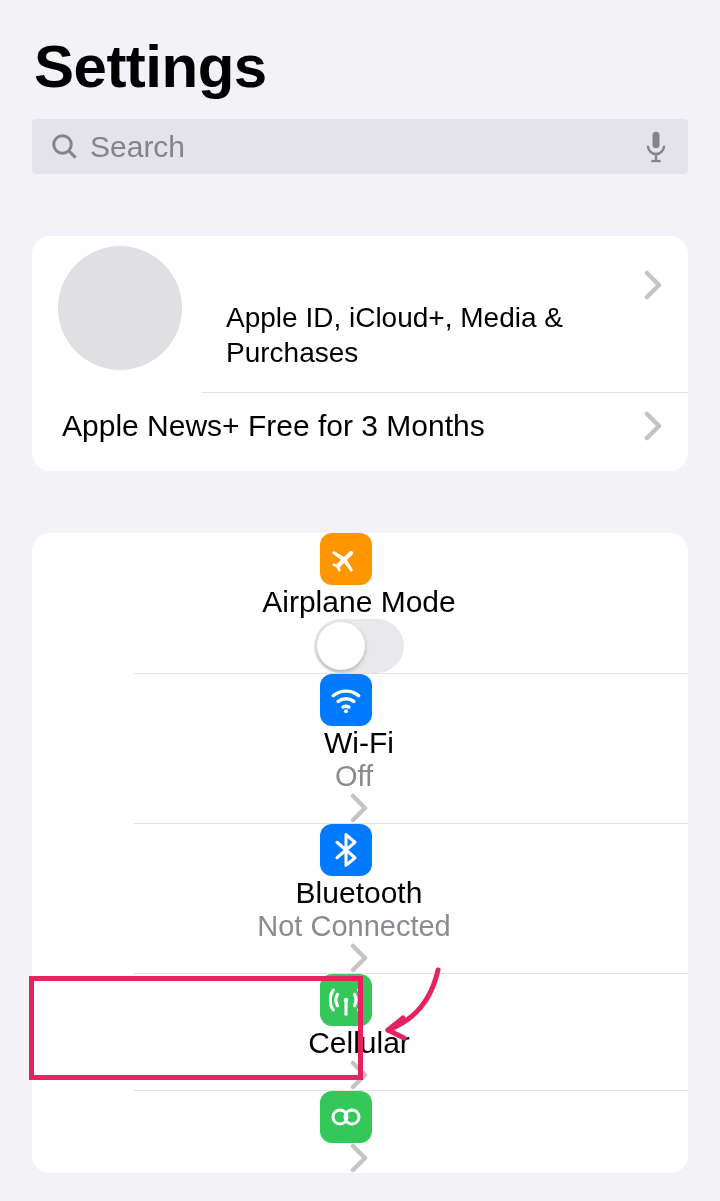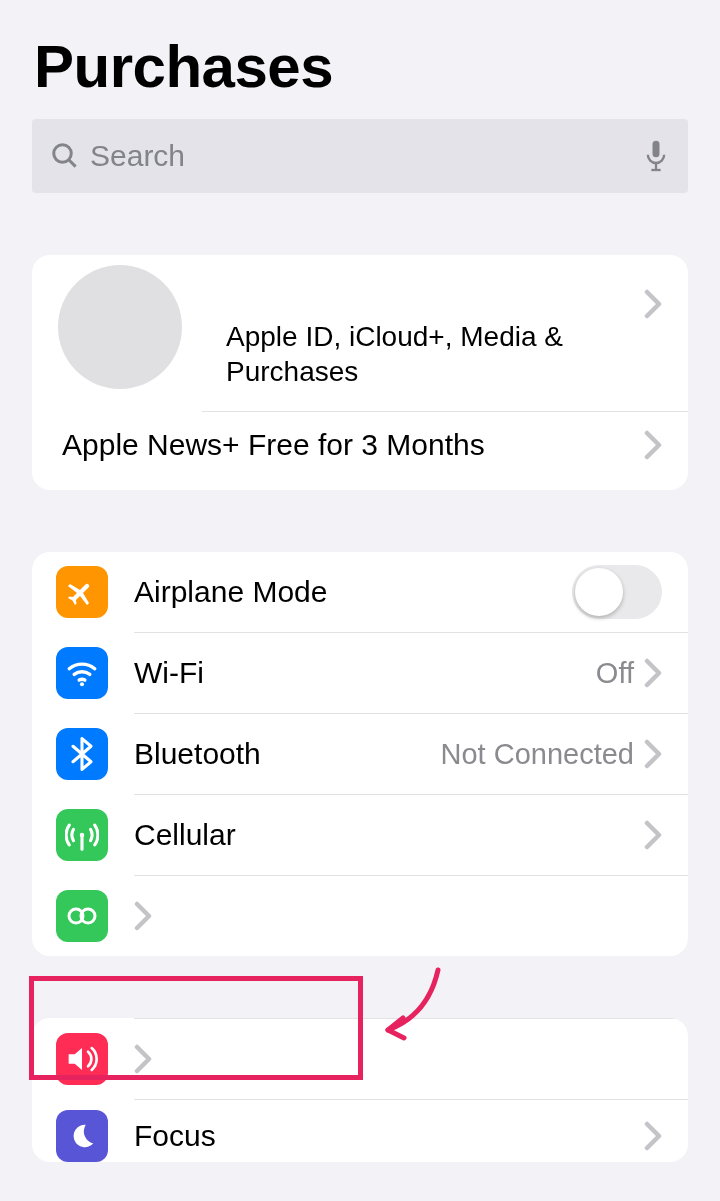--- a/index.html
+++ b/index.html
@@ -16,21 +16,21 @@
   .title {
     font-size: 60px;
     font-weight: 700;
     margin: 32px 0 18px 34px;
     letter-spacing: -0.5px;
   }
   .search-wrap {
     margin: 2px 32px;
     background: #e3e3e9;
     border-radius: 4px;
-    height: 74px;
+    height: 55px;
     display: flex;
     align-items: center;
     padding: 0 18px;
   }
   .search-wrap .mag { flex:0 0 auto; margin-right:10px; }
   .search-wrap .placeholder {
     flex: 1 1 auto;
     color: #83838a;
     font-size: 30px;
   }
@@ -44,21 +44,21 @@
   .group1 { margin-top: 62px; }
   .group2 { margin-top: 62px; }
   .group3 { margin-top: 62px; }
   .row {
     display: flex;
     align-items: center;
     min-height: 80px;
     padding: 0 26px 0 26px;
     position: relative;
   }
-  .row.with-icon { padding-left: 24px; }
+  .row.with-icon { padding-left: 24px; flex-direction: column; }
   .row .icon-box {
     width: 52px; height: 52px;
     border-radius: 12px;
     flex: 0 0 auto;
     margin-right: 26px;
     display: flex;
     align-items: center;
     justify-content: center;
   }
   .row .label {
@@ -138,21 +138,21 @@
   .green  { background:#34c759; }
   .red    { background:#ff3b30; }
   .pink   { background:#ff2d55; }
   .purple { background:#5856d6; }
 
   svg { display:block; }
 </style>
 </head>
 <body>
 
-<div class="title">Purchases</div>
+<div class="title">Settings</div>
 
 <div class="search-wrap">
   <span class="mag">
     <svg width="30" height="30" viewBox="0 0 24 24" fill="none" stroke="#83838a" stroke-width="2.4">
       <circle cx="10" cy="10" r="7"></circle>
         <line x1="20.5" y1="20.5" x2="15" y2="15"></line>
     </svg>
   </span>
   <span class="placeholder">Search</span>
   <span class="mic">

